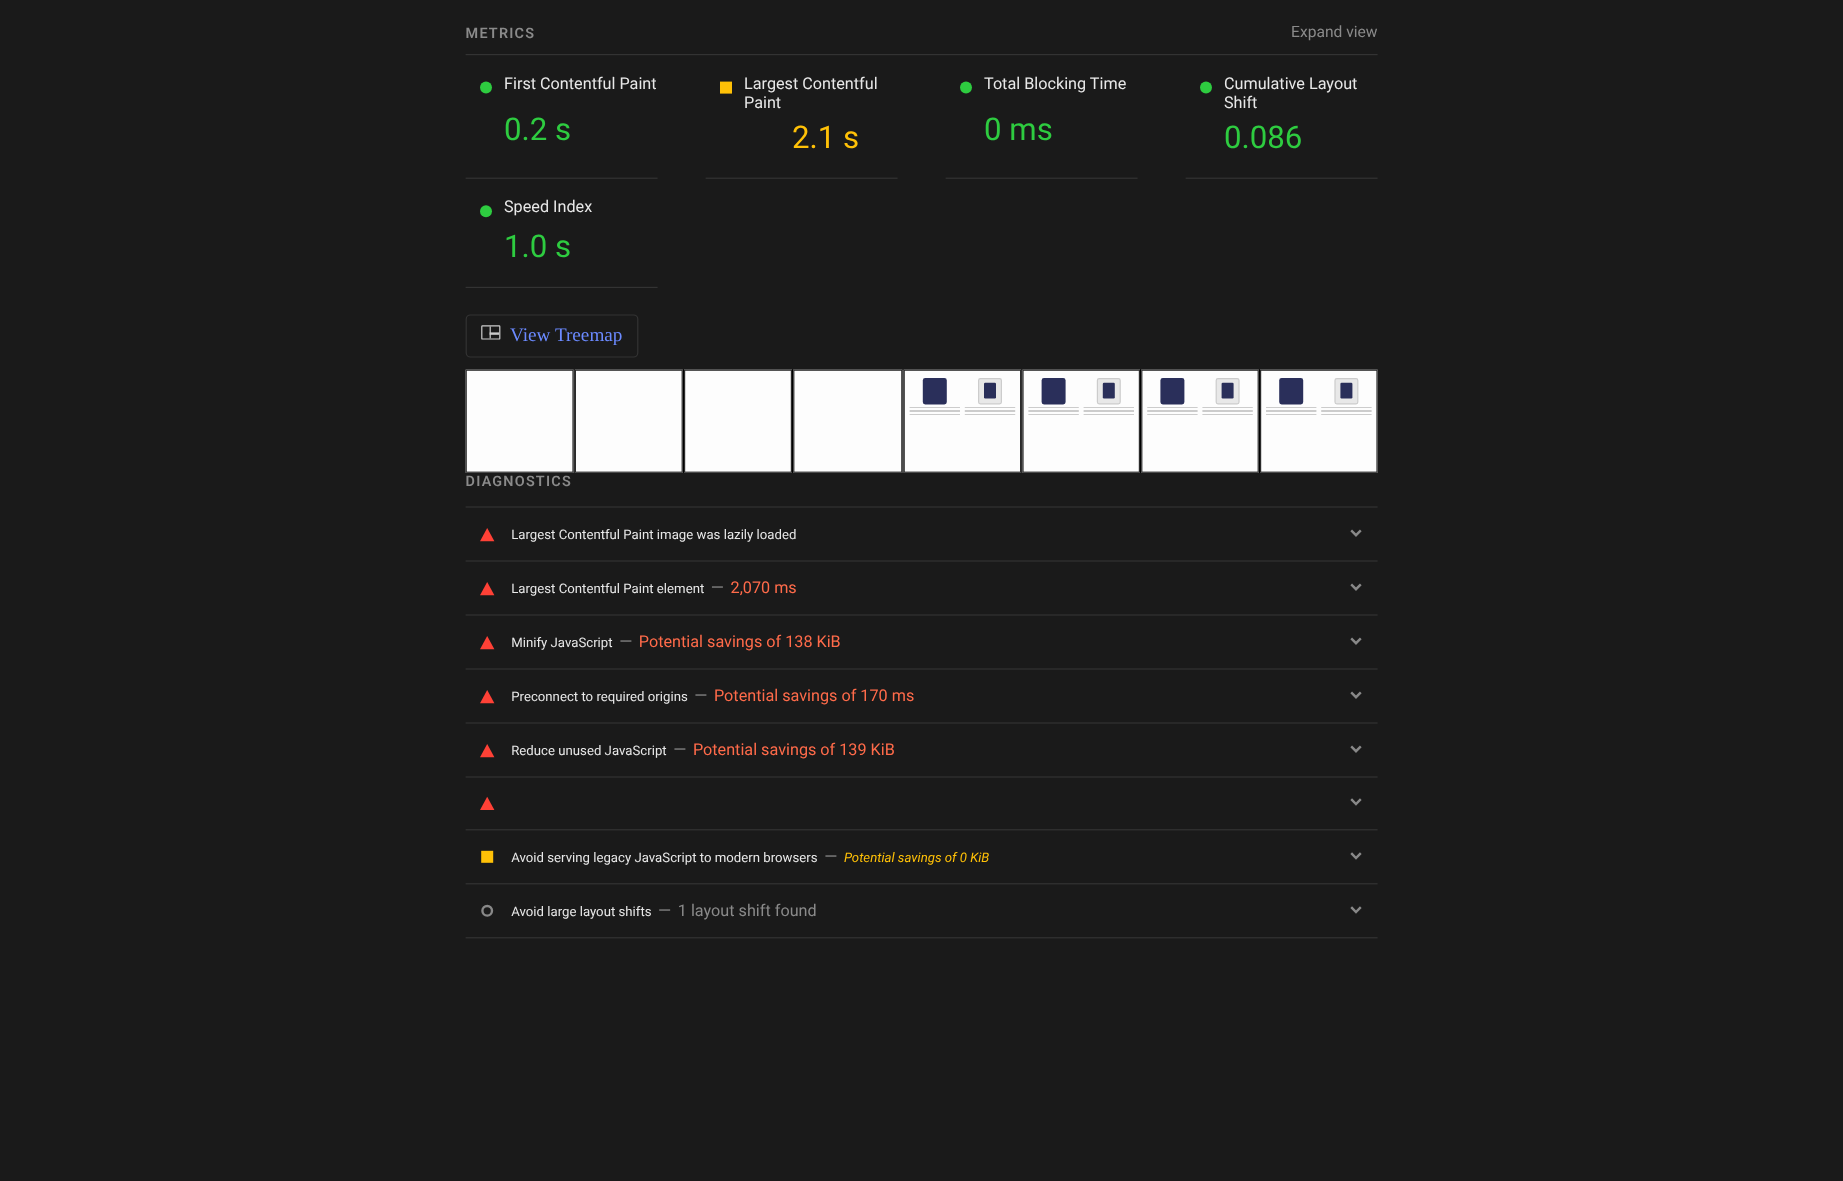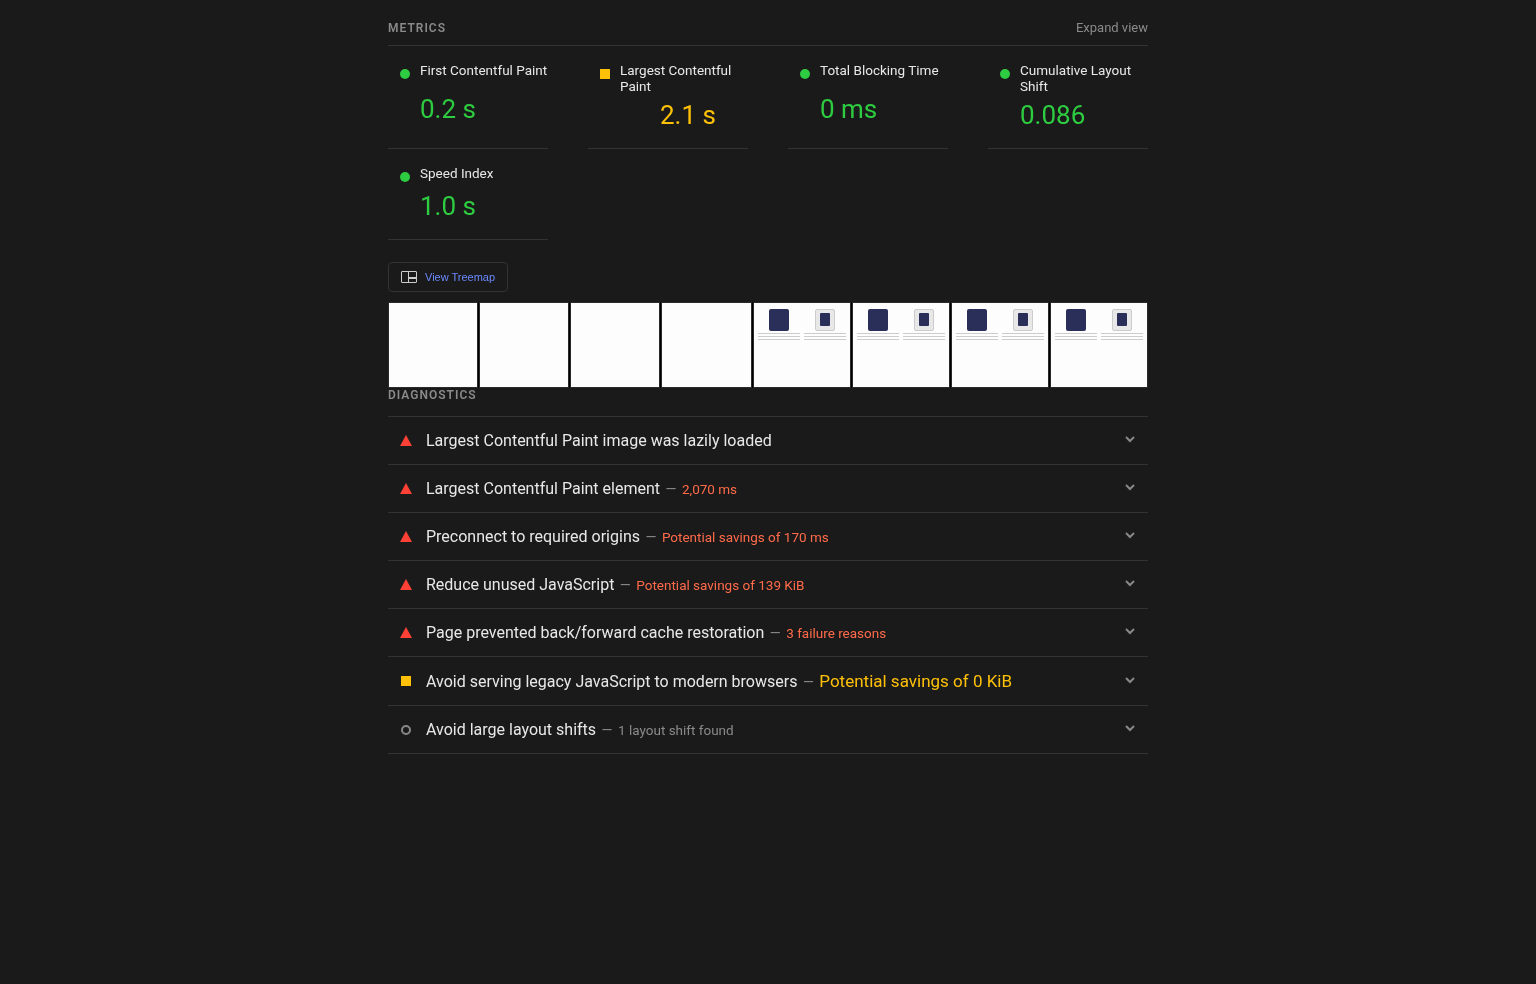--- a/index.html
+++ b/index.html
@@ -74,30 +74,30 @@
     width: 10px; height: 10px;
     border-radius: 50%;
   }
   .dot.green { background: var(--green); }
   .dot.yellow { background: var(--yellow); border-radius: 0; width: 10px; height: 10px; }
   .val-green { color: var(--green); }
   .val-yellow { color: var(--yellow); margin-left: 40px; }
 
   .treemap-btn {
     display: inline-flex;
-    align-items: center;
     gap: 8px;
     border: 1px solid var(--border);
     border-radius: 4px;
     background: transparent;
     color: var(--link);
-    font-size: 11px;
+    font-size: 16px;
     padding: 8px 12px;
     cursor: pointer;
     margin: 22px 0 10px 0;
+    font-family: Liberation Serif, serif;
   }
   .treemap-icon {
     width: 16px; height: 12px;
     border: 1.5px solid #ccc;
     position: relative;
     border-radius: 1px;
   }
   .treemap-icon::before {
     content: "";
     position: absolute;
@@ -194,24 +194,24 @@
   .diag-row:first-of-type { border-top: 1px solid var(--border); }
   .status-icon { width: 12px; display:flex; justify-content:center; }
   .tri-red {
     width: 0; height: 0;
     border-left: 6px solid transparent;
     border-right: 6px solid transparent;
     border-bottom: 11px solid var(--red);
   }
   .sq-yellow { width: 10px; height: 10px; background: var(--yellow); }
   .circ-grey { width: 10px; height: 10px; border: 2px solid #888; border-radius: 50%; }
-  .diag-title { color: var(--text); font-size: 16px; }
+  .diag-title { color: var(--text); font-size: 11px; }
   .diag-sep { color: var(--muted); margin: 0 2px; }
   .diag-detail-red { color: var(--orange); font-size: 13.5px; }
-  .diag-detail-yellow { color: var(--yellow); font-size: 17px; }
+  .diag-detail-yellow { color: var(--yellow); font-size: 11px; font-style: italic; }
   .diag-detail-grey { color: var(--muted); font-size: 13.5px; }
   .chev {
     margin-left: auto;
     color: #888;
     font-size: 12px;
   }
   .chev svg { width: 12px; height: 12px; stroke: #888; fill: none; stroke-width: 2; }
 
   .diagnostics-header {
     font-size: 12px;
@@ -370,39 +370,47 @@
         </span>
         <span><span class="diag-title">Largest Contentful Paint element</span><span class="diag-sep"> — </span><span class="diag-detail-red">2,070 ms</span></span>
         <span class="chev"><svg viewBox="0 0 12 12">
             <polyline points="2,4 6,8 10,4"></polyline>
           </svg></span>
       </div>
       <div class="diag-row">
         <span class="status-icon">
           <span class="tri-red"></span>
         </span>
+        <span><span class="diag-title">Minify JavaScript</span><span class="diag-sep"> — </span><span class="diag-detail-red">Potential savings of 138 KiB</span></span>
+        <span class="chev"><svg viewBox="0 0 12 12">
+            <polyline points="2,4 6,8 10,4"></polyline>
+          </svg></span>
+      </div>
+      <div class="diag-row">
+        <span class="status-icon">
+          <span class="tri-red"></span>
+        </span>
         <span><span class="diag-title">Preconnect to required origins</span><span class="diag-sep"> — </span><span class="diag-detail-red">Potential savings of 170 ms</span></span>
         <span class="chev"><svg viewBox="0 0 12 12">
             <polyline points="2,4 6,8 10,4"></polyline>
           </svg></span>
       </div>
       <div class="diag-row">
         <span class="status-icon">
           <span class="tri-red"></span>
         </span>
         <span><span class="diag-title">Reduce unused JavaScript</span><span class="diag-sep"> — </span><span class="diag-detail-red">Potential savings of 139 KiB</span></span>
         <span class="chev"><svg viewBox="0 0 12 12">
             <polyline points="2,4 6,8 10,4"></polyline>
           </svg></span>
       </div>
       <div class="diag-row">
         <span class="status-icon">
           <span class="tri-red"></span>
         </span>
-        <span><span class="diag-title">Page prevented back/forward cache restoration</span><span class="diag-sep"> — </span><span class="diag-detail-red">3 failure reasons</span></span>
         <span class="chev"><svg viewBox="0 0 12 12">
             <polyline points="2,4 6,8 10,4"></polyline>
           </svg></span>
       </div>
       <div class="diag-row">
         <span class="status-icon">
           <span class="sq-yellow"></span>
         </span>
         <span><span class="diag-title">Avoid serving legacy JavaScript to modern browsers</span><span class="diag-sep"> — </span><span class="diag-detail-yellow">Potential savings of 0 KiB</span></span>
         <span class="chev"><svg viewBox="0 0 12 12">

